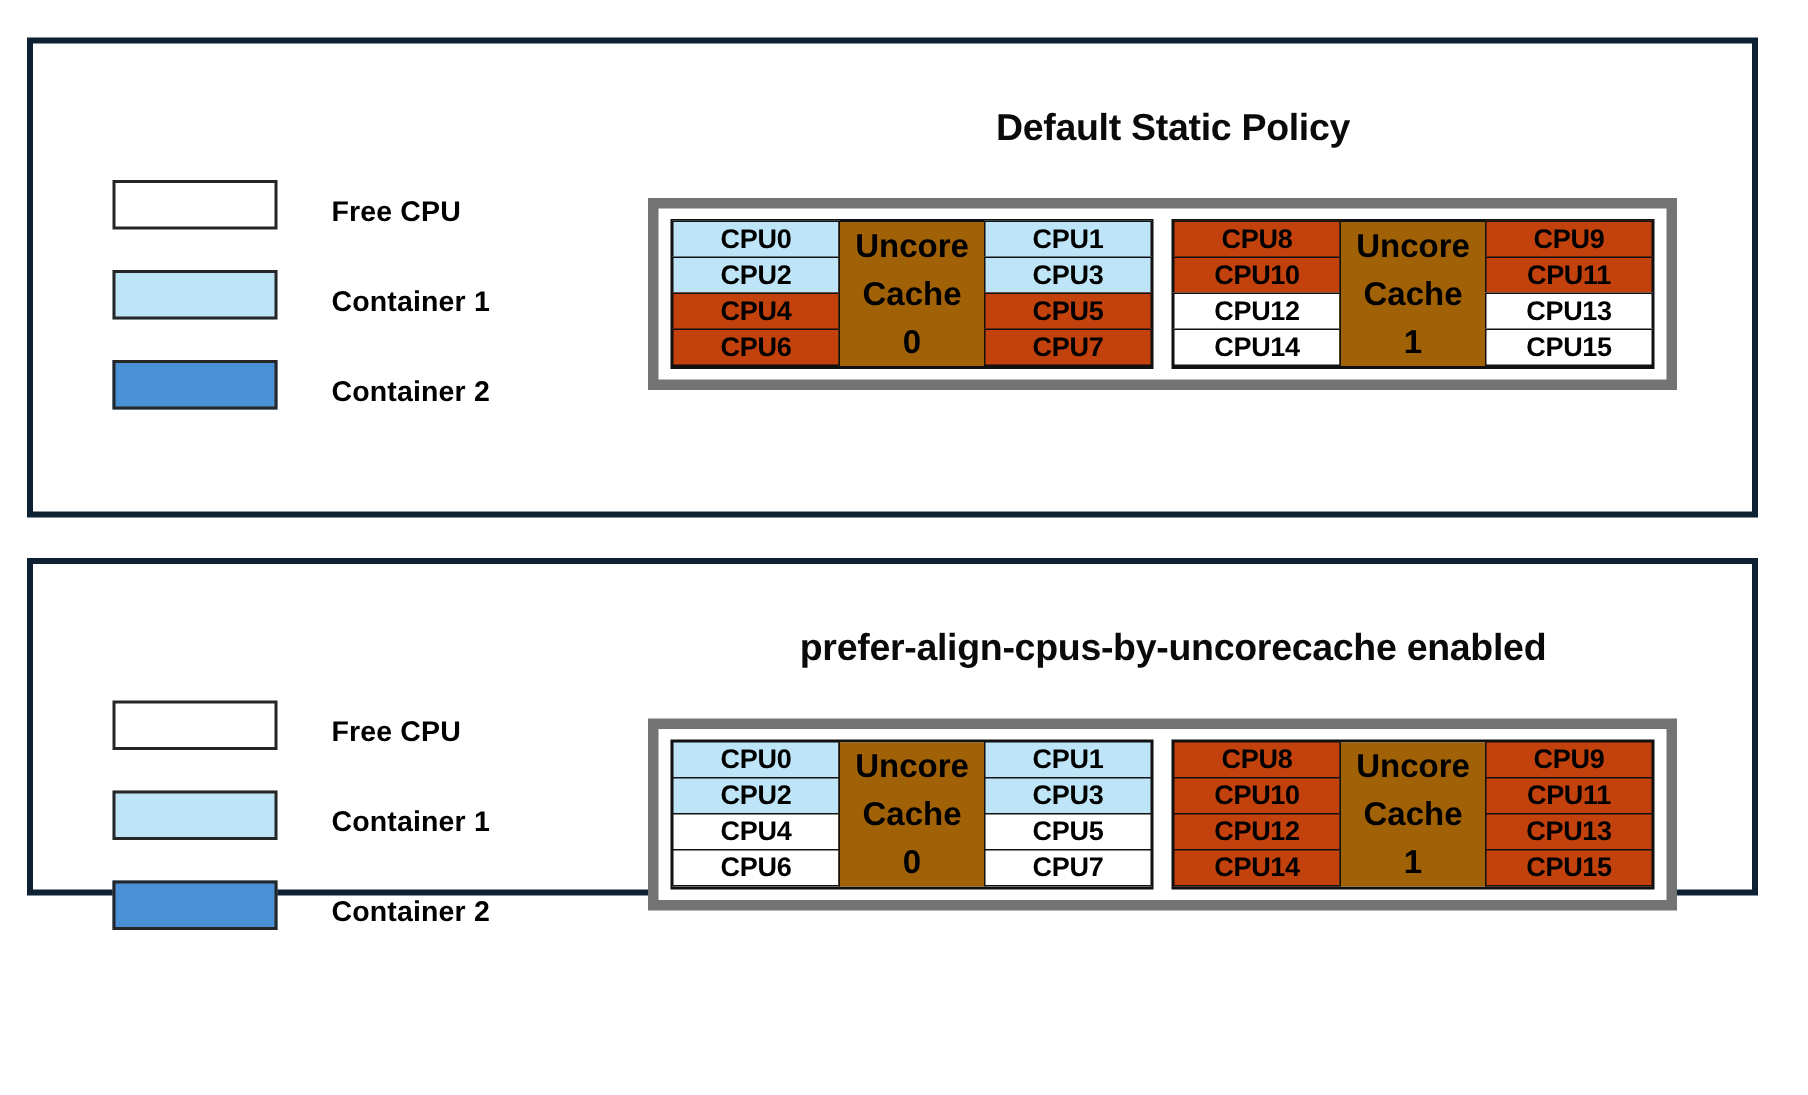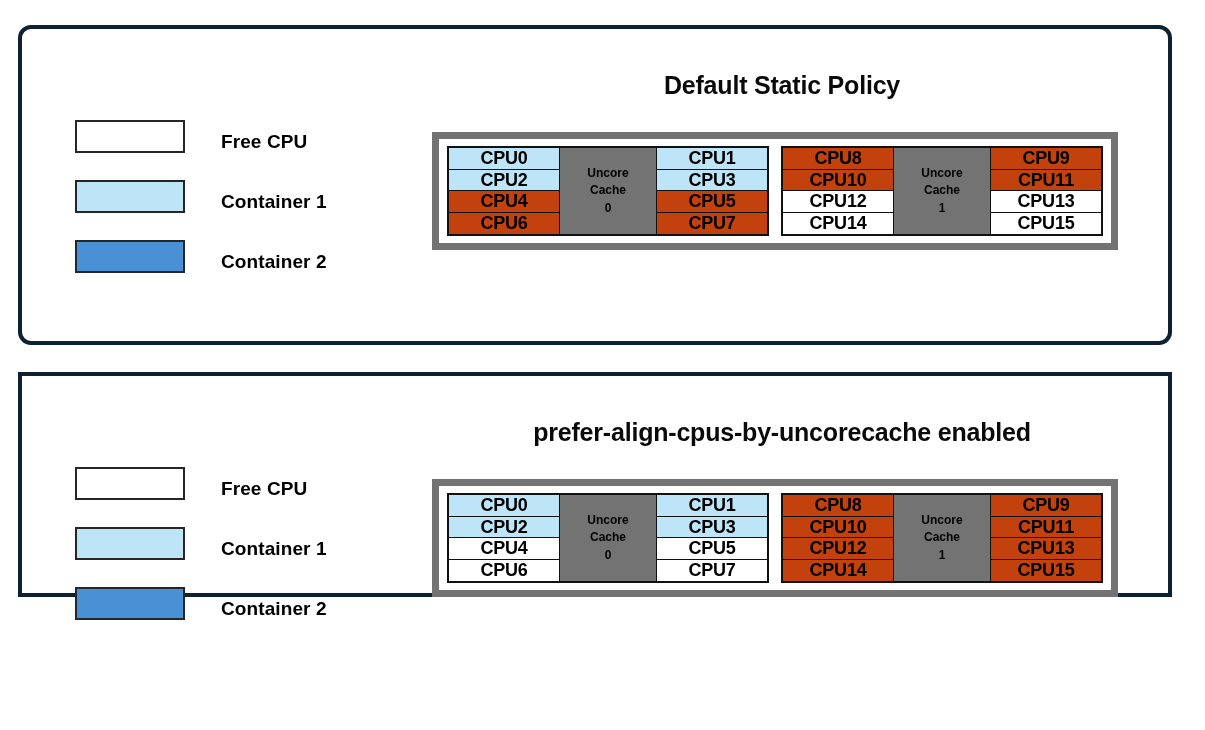--- a/index.html
+++ b/index.html
@@ -16,21 +16,21 @@
   }
 
   .panel {
     position: absolute;
     left: 18px;
     width: 1154px;
     border: 4px solid #0d2133;
     box-sizing: border-box;
     background: #ffffff;
   }
-  #panel-0 { top: 25px;  height: 320px; border-radius: 13px; }
+  #panel-0 { top: 25px;  height: 320px; }
   #panel-1 { top: 372px; height: 225px; }
 
   
   .legend {
     position: absolute;
     left: 53px;
     top: 90px;
   }
   .legend-row {
     display: flex;
@@ -110,28 +110,28 @@
     color: #000000;
     height: 29px;
     letter-spacing: -0.2px;
   }
   .cpu-cell.free      { background: #ffffff; }
   .cpu-cell.container1{ background: #bde4f7; }
   .cpu-cell.container2{ background: #c2410c; }
 
   .cache-box {
     flex: 0 0 96px;
-    background: #737373;
+    background: #a16207;
     border-left: 1.5px solid #111111;
     border-right: 1.5px solid #111111;
     display: flex;
     flex-direction: column;
     align-items: center;
     justify-content: center;
-    font-size: 12px;
+    font-size: 22px;
     font-weight: bold;
     color: #000000;
     line-height: 1.45;
     text-align: center;
   }
   .cache-box span { display: block; }
 </style>
 </head>
 <body>
 

